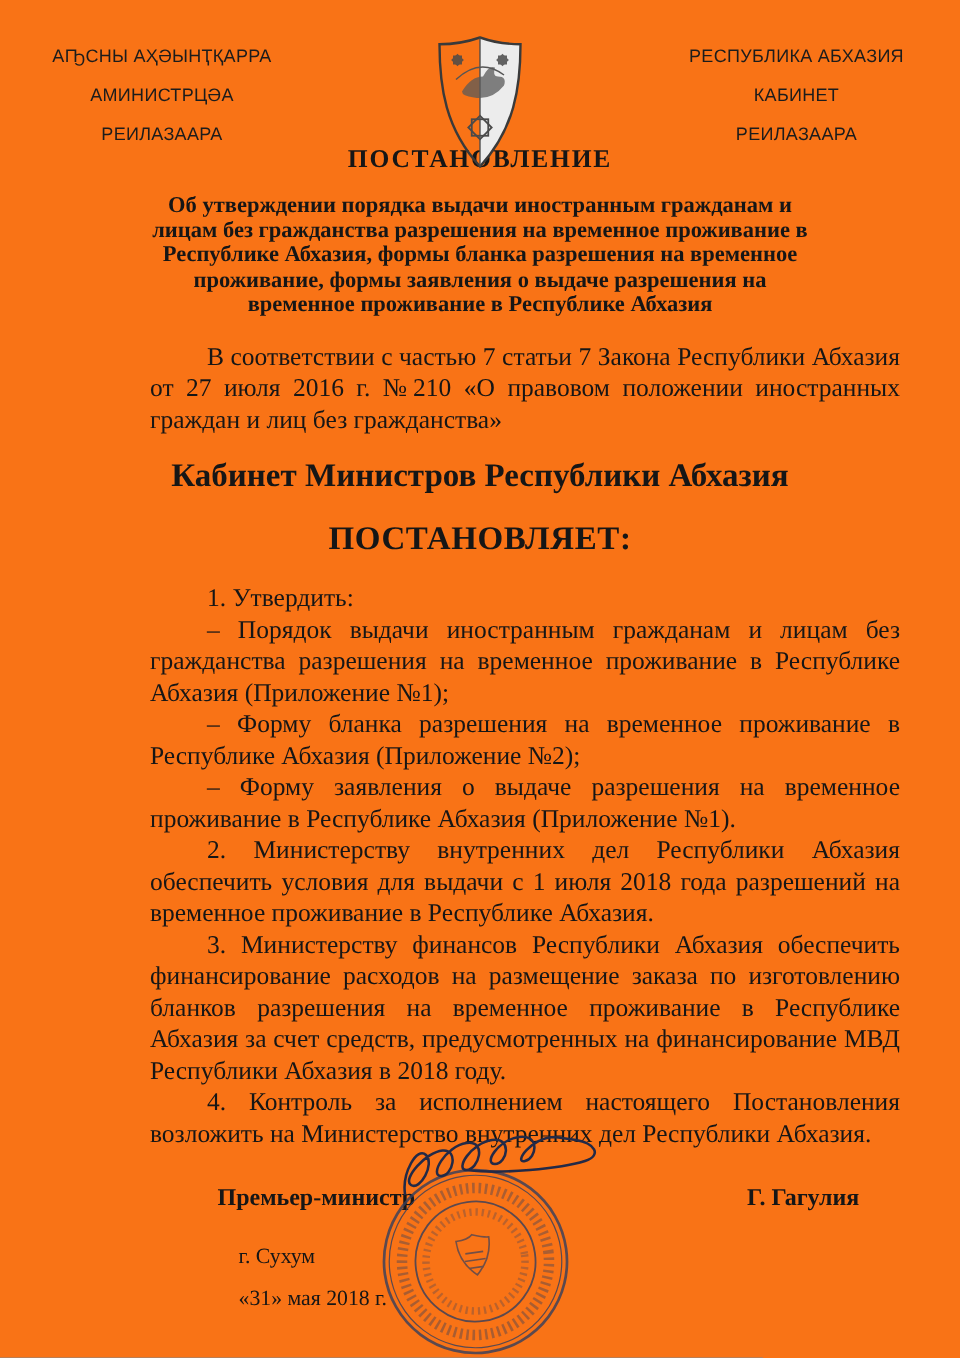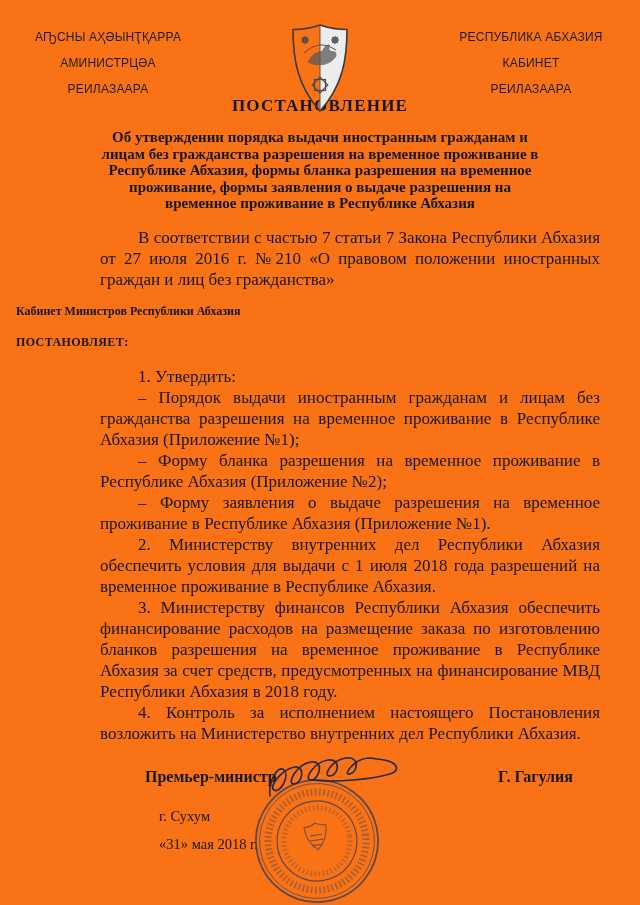--- a/index.html
+++ b/index.html
@@ -21,21 +21,21 @@
 
   
   .doc-title {
     margin:0; padding-top:96px; text-align:center;
     font-size:17px; font-weight:bold; letter-spacing:1.2px;
   }
   .doc-subtitle {
     margin:13px auto 4px; max-width:452px; text-align:center;
     font-size:15px; font-weight:bold; line-height:16.5px;
   }
-  .center-bold { font-weight:bold; font-size:12px; margin:16px; }
+  .center-bold { text-align:center; font-weight:bold; font-size:22px; margin:16px; }
   .org      { margin-top:14px; }
   .resolves { margin-top:12px; letter-spacing:0.4px; }
 
   
   .body-p {
     margin:0 40px 0 100px; font-size:17px; line-height:21px;
     text-align:justify; text-indent:38px;
   }
   .intro      { margin-top:15px; }
   .first-item { margin-top:13px; }

